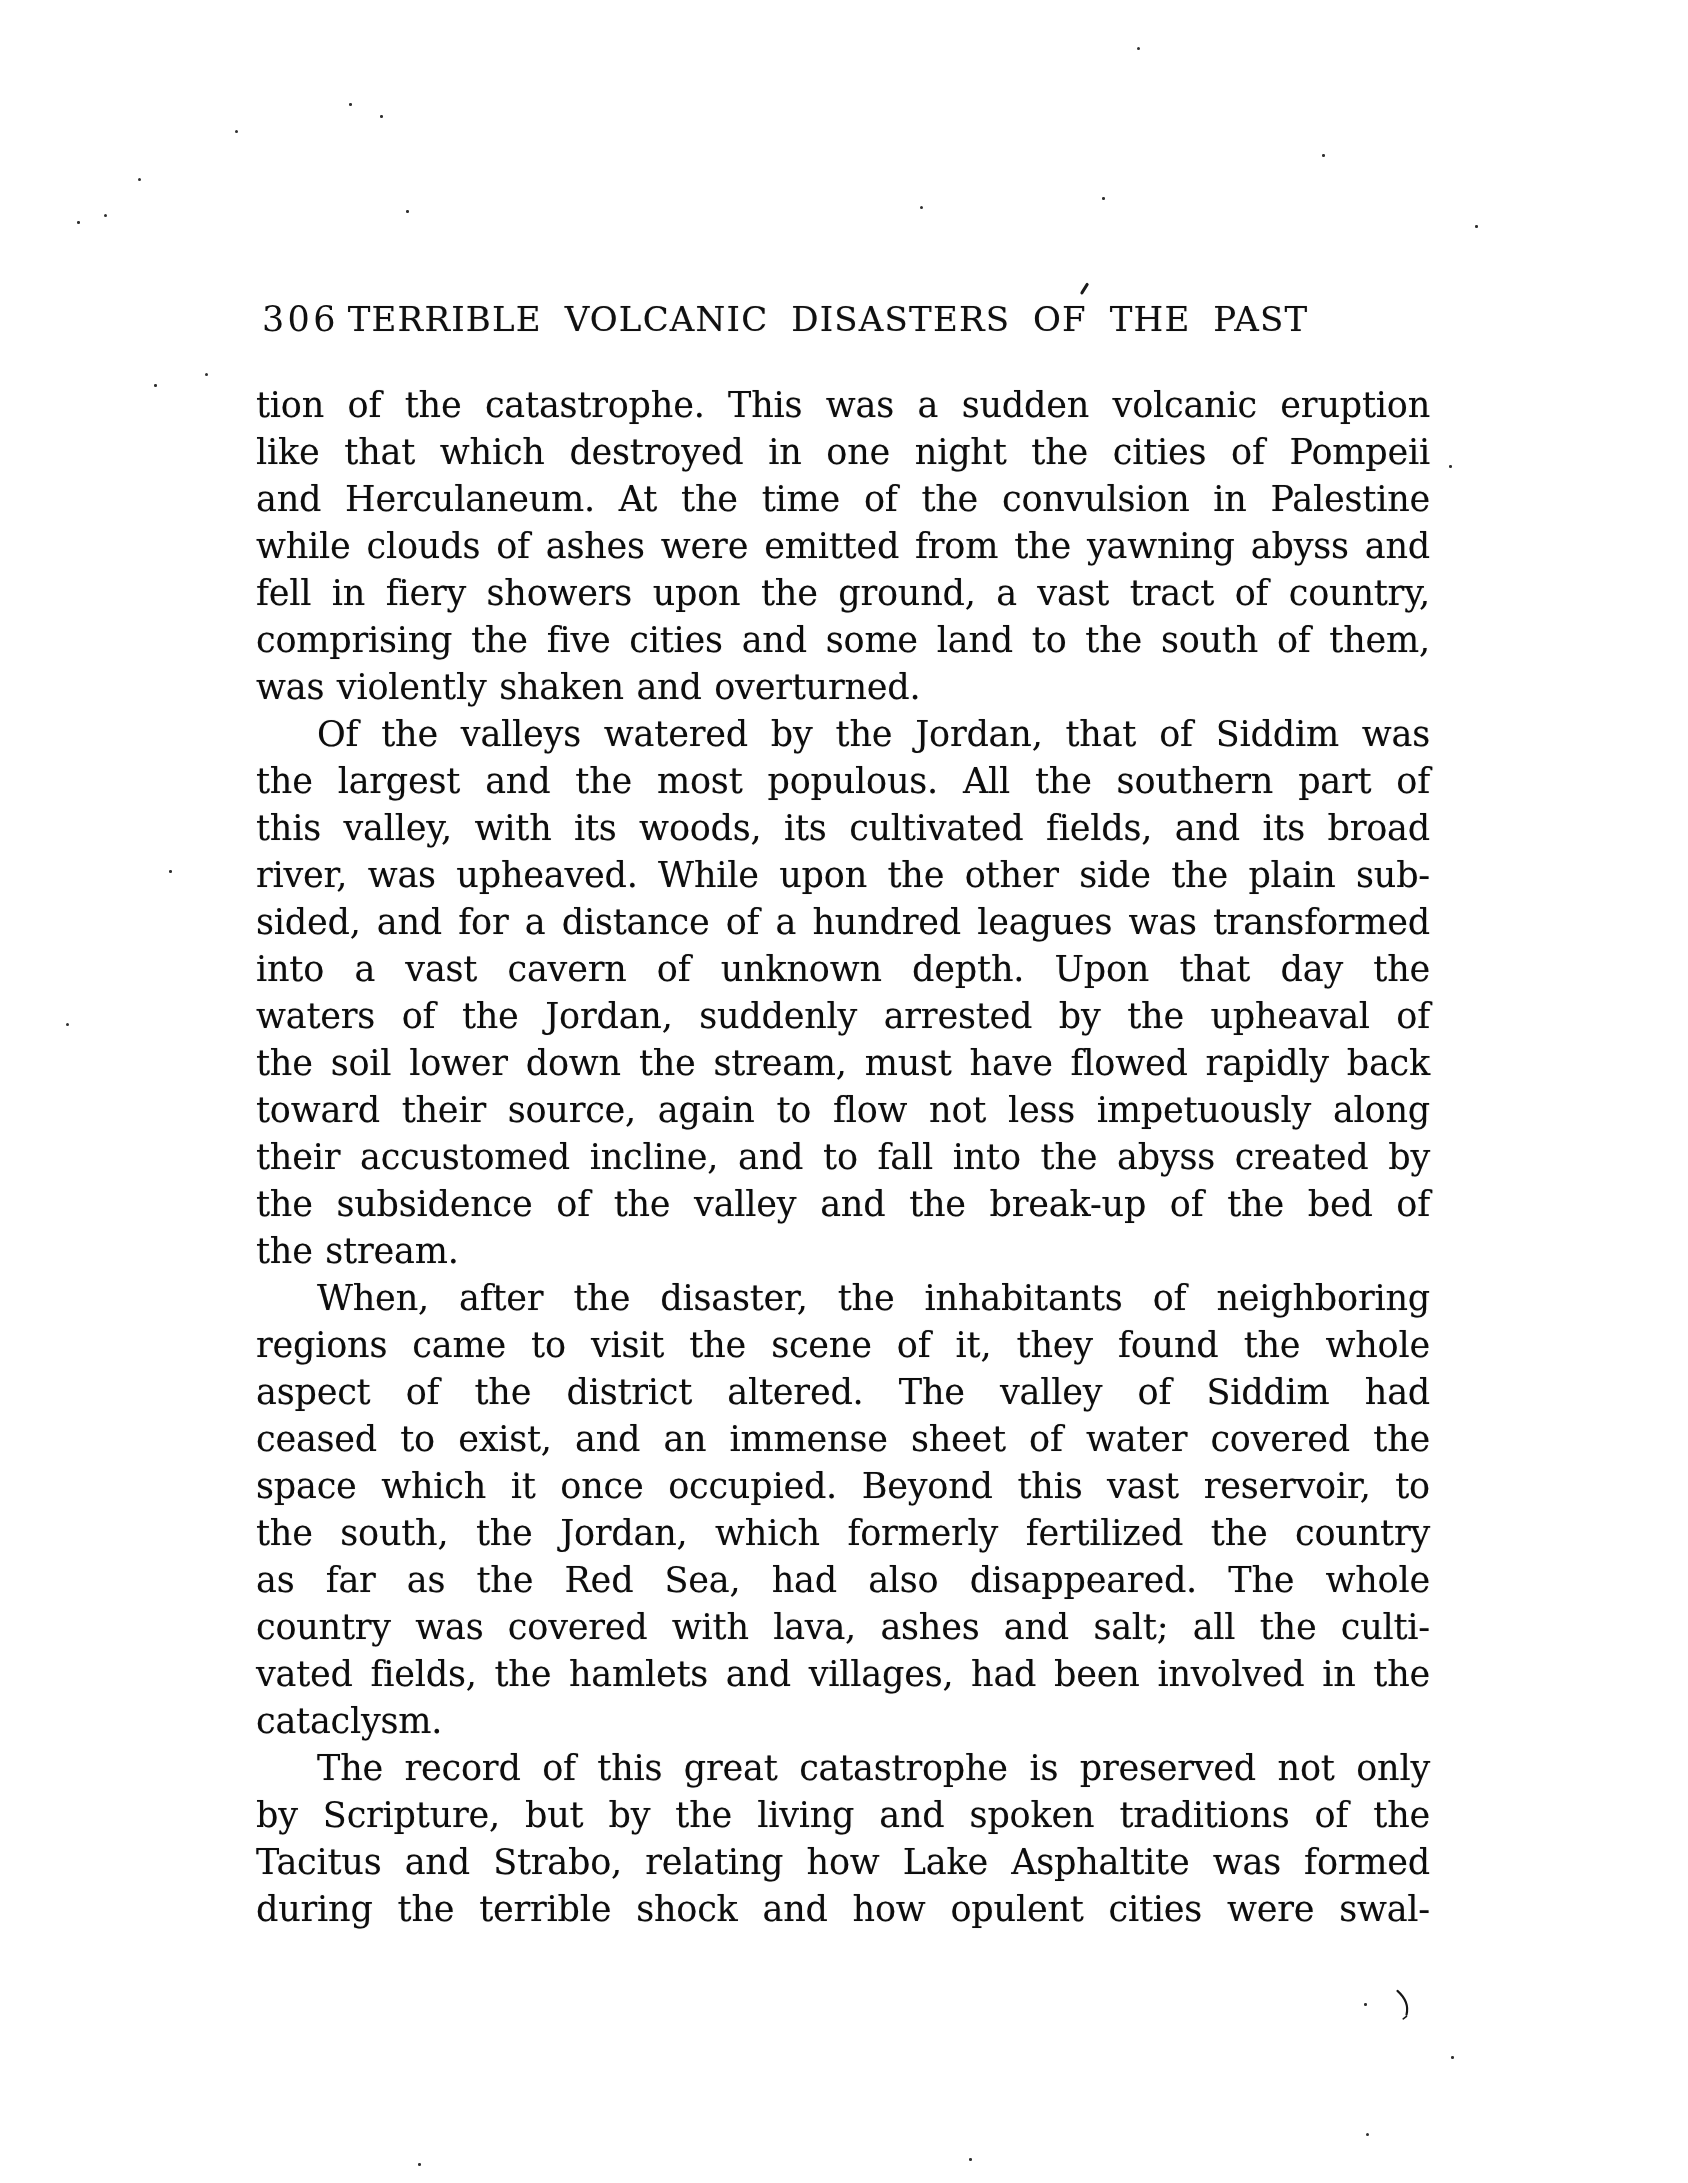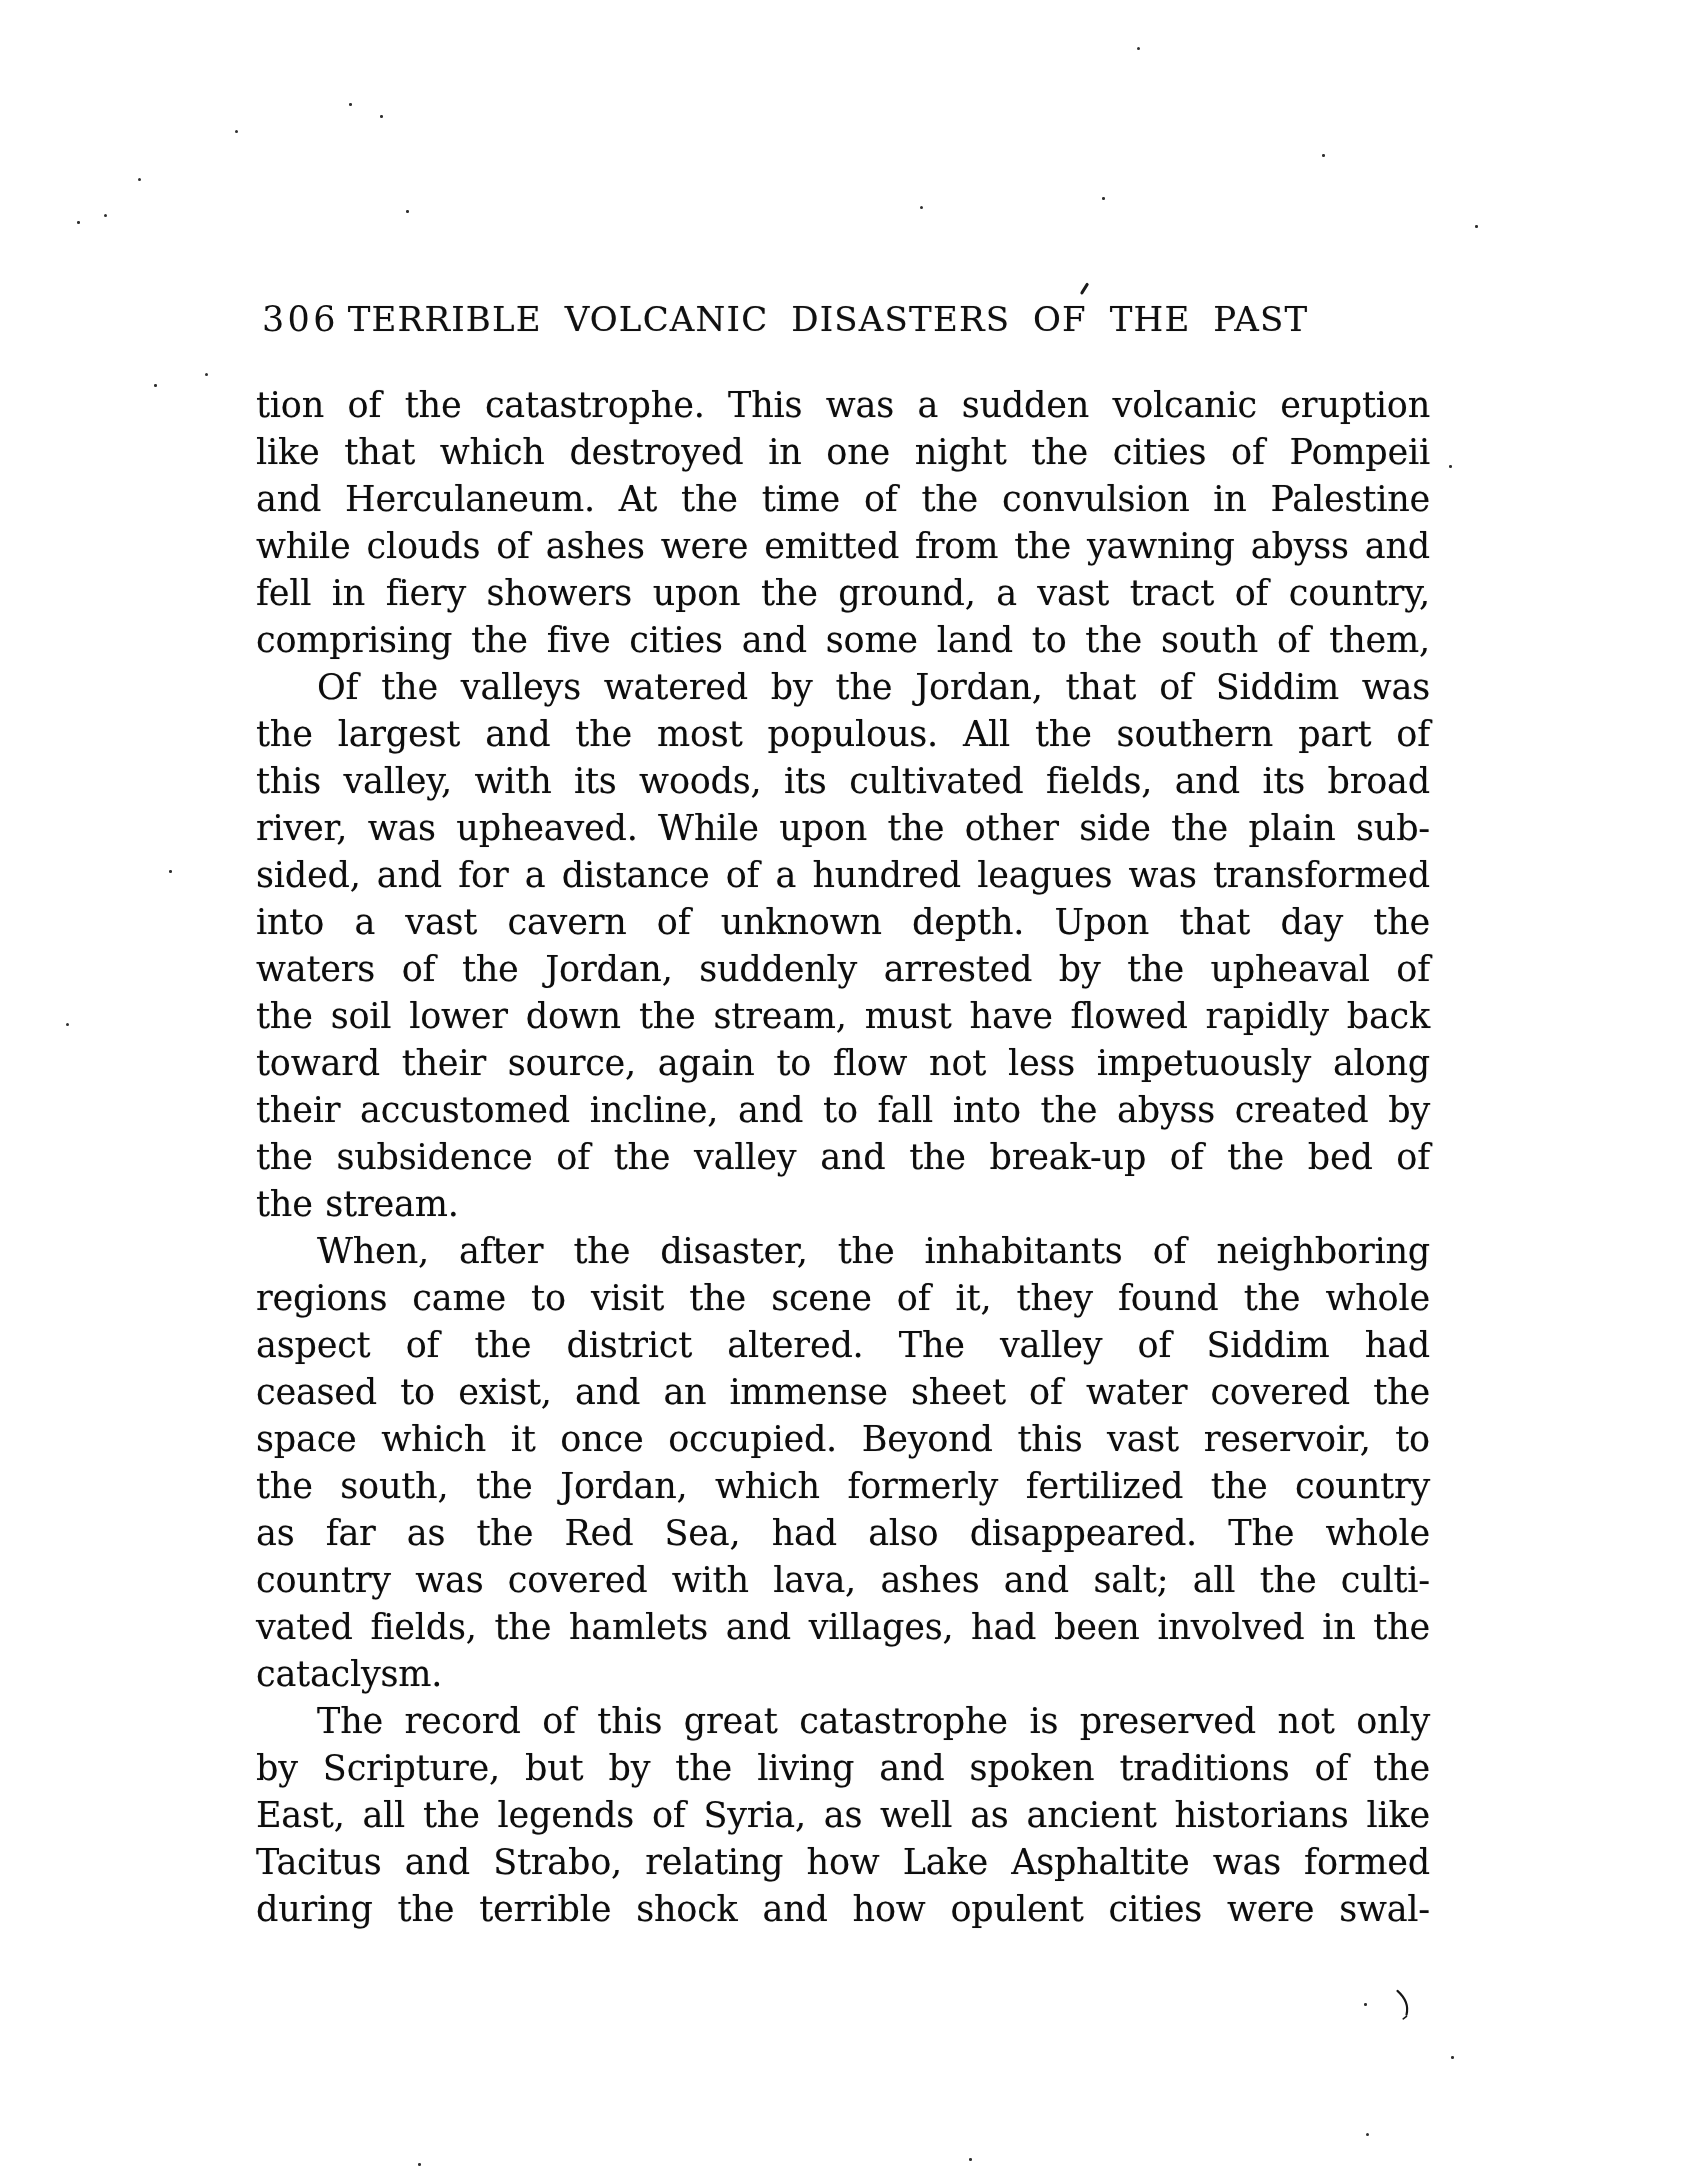--- a/index.html
+++ b/index.html
@@ -91,20 +91,21 @@
 
   <div class="tick-mark"></div>
 
   <div class="text-block">
       <div class="line">tion of the catastrophe.  This was a sudden volcanic eruption</div>
       <div class="line">like that which destroyed in one night the cities of Pompeii</div>
       <div class="line">and Herculaneum.  At the time of the convulsion in Palestine</div>
       <div class="line">while clouds of ashes were emitted from the yawning abyss and</div>
       <div class="line">fell in fiery showers upon the ground, a vast tract of country,</div>
       <div class="line">comprising the five cities and some land to the south of them,</div>
+      <div class="line lastline">was violently shaken and overturned.</div>
       <div class="line indent">Of the valleys watered by the Jordan, that of Siddim was</div>
       <div class="line">the largest and the most populous.  All the southern part of</div>
       <div class="line">this valley, with its woods, its cultivated fields, and its broad</div>
       <div class="line">river, was upheaved.  While upon the other side the plain sub-</div>
       <div class="line">sided, and for a distance of a hundred leagues was transformed</div>
       <div class="line">into a vast cavern of unknown depth.  Upon that day the</div>
       <div class="line">waters of the Jordan, suddenly arrested by the upheaval of</div>
       <div class="line">the soil lower down the stream, must have flowed rapidly back</div>
       <div class="line">toward their source, again to flow not less impetuously along</div>
       <div class="line">their accustomed incline, and to fall into the abyss created by</div>
@@ -115,21 +116,20 @@
       <div class="line">aspect of the district altered.  The valley of Siddim had</div>
       <div class="line">ceased to exist, and an immense sheet of water covered the</div>
       <div class="line">space which it once occupied.  Beyond this vast reservoir, to</div>
       <div class="line">the south, the Jordan, which formerly fertilized the country</div>
       <div class="line">as far as the Red Sea, had also disappeared.  The whole</div>
       <div class="line">country was covered with lava, ashes and salt; all the culti-</div>
       <div class="line">vated fields, the hamlets and villages, had been involved in the</div>
       <div class="line lastline">cataclysm.</div>
       <div class="line indent">The record of this great catastrophe is preserved not only</div>
       <div class="line">by Scripture, but by the living and spoken traditions of the</div>
-      <div class="line">East, all the legends of Syria, as well as ancient historians like</div>
       <div class="line">Tacitus and Strabo, relating how Lake Asphaltite was formed</div>
       <div class="line">during the terrible shock and how opulent cities were swal-</div>
     </div>
 
   <div class="speck-layer">
       <div class="speck" style="left: 1137px; top: 47px; width: 3.3px; height: 3.3px; background: rgb(26, 26, 26);"></div>
       <div class="speck" style="left: 349px; top: 103px; width: 2.5px; height: 2.5px; background: rgb(26, 26, 26);"></div>
       <div class="speck" style="left: 380px; top: 115px; width: 2.5px; height: 2.5px; background: rgb(26, 26, 26);"></div>
       <div class="speck" style="left: 235px; top: 130px; width: 3.3px; height: 3.3px; background: rgb(26, 26, 26);"></div>
       <div class="speck" style="left: 1322px; top: 154px; width: 2.5px; height: 2.5px; background: rgb(26, 26, 26);"></div>

